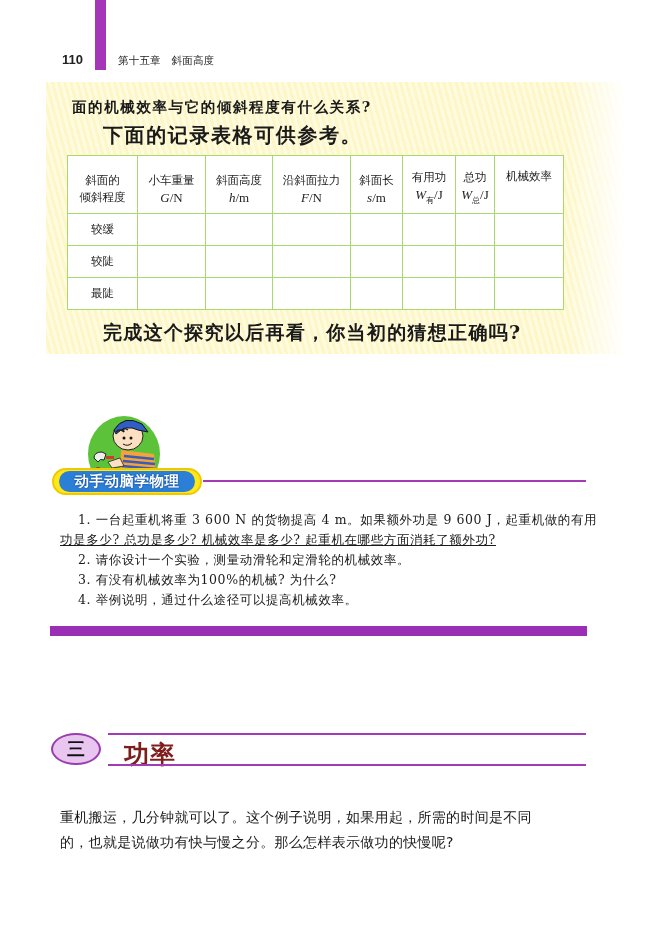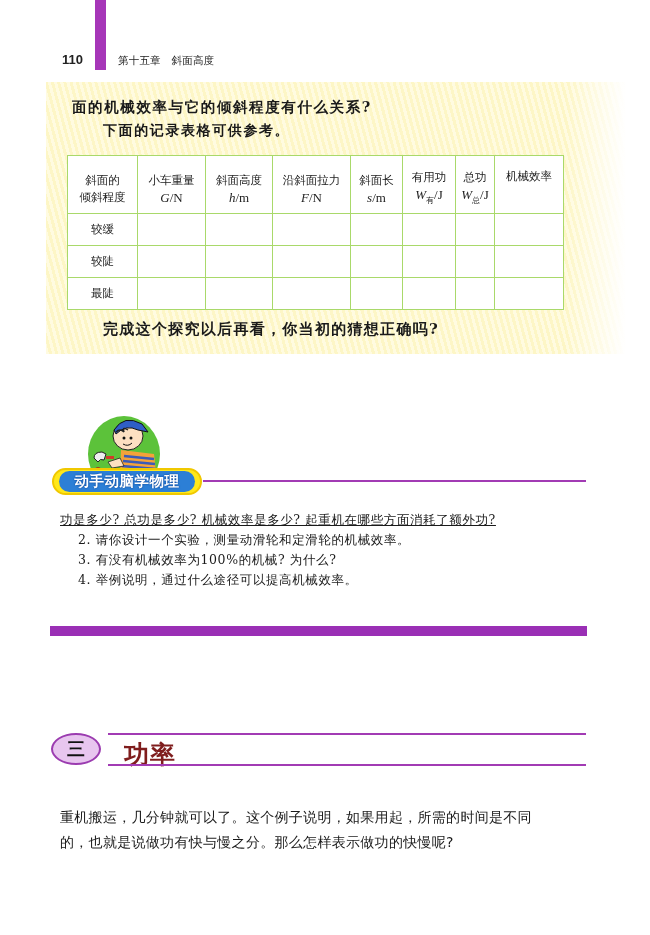--- a/index.html
+++ b/index.html
@@ -14,22 +14,22 @@
     position: absolute; left: 46px; top: 82px; width: 580px; height: 272px;
     background: repeating-linear-gradient(75deg, #fffbe0 0px, #fffbe0 3px, #fdf6c6 3px, #fdf6c6 6px);
     opacity: 1;
   }
   .inquiry-panel::after {
     content: ""; position: absolute; right: 0; top: 0; width: 60px; height: 100%;
     background: linear-gradient(to right, rgba(255,255,255,0), #ffffff);
   }
   .kaiti { font-family: "DejaVu Serif", serif; font-weight: bold; }
   .q-line1 { position: absolute; left: 72px; top: 98px; font-size: 14.5px; letter-spacing: 1.6px; }
-  .q-line2 { position: absolute; left: 103px; top: 122px; font-size: 14px; letter-spacing: 1.6px; }
-  .q-line3 { position: absolute; left: 103px; top: 320px; font-size: 15px; letter-spacing: 1.3px; }
+  .q-line2 { position: absolute; left: 103px; top: 122px; font-size: 20px; letter-spacing: 1.6px; }
+  .q-line3 { position: absolute; left: 103px; top: 320px; font-size: 19px; letter-spacing: 1.3px; }
 
   table.record {
     position: absolute; left: 67px; top: 155px; border-collapse: collapse;
     background: #ffffff; border: 1.5px solid #8fcc3c;
   }
   table.record td, table.record th {
     border: 1px solid #a9d96a; font-weight: normal; text-align: center; vertical-align: middle;
     font-family: "DejaVu Sans", sans-serif; font-size: 11.5px; color: #222; line-height: 17px;
   }
   table.record th { height: 58px; padding-top: 8px; }
@@ -178,20 +178,24 @@
   <rect x="30" y="46" width="8" height="3" fill="#d23a2a"></rect>
   <circle cx="22" cy="60" r="3" fill="#a63b1a"></circle>
 </svg>
 
 <div class="banner">
   <div class="banner-inner">动手动脑学物理</div>
 </div>
 <div class="banner-line"></div>
 
 <div class="exercises">
+  <div class="ex-item indent">
+    <span>1.</span>
+    <span>一台起重机将重 3 600 N 的货物提高 4 m。如果额外功是 9 600 J，起重机做的有用</span>
+  </div>
   <div class="ex-cont">功是多少? 总功是多少? 机械效率是多少? 起重机在哪些方面消耗了额外功?</div>
   <div class="ex-item indent">
     <span>2.</span>
     <span>请你设计一个实验，测量动滑轮和定滑轮的机械效率。</span>
   </div>
   <div class="ex-item indent">
     <span>3.</span>
     <span>有没有机械效率为100%的机械? 为什么?</span>
   </div>
   <div class="ex-item indent">

